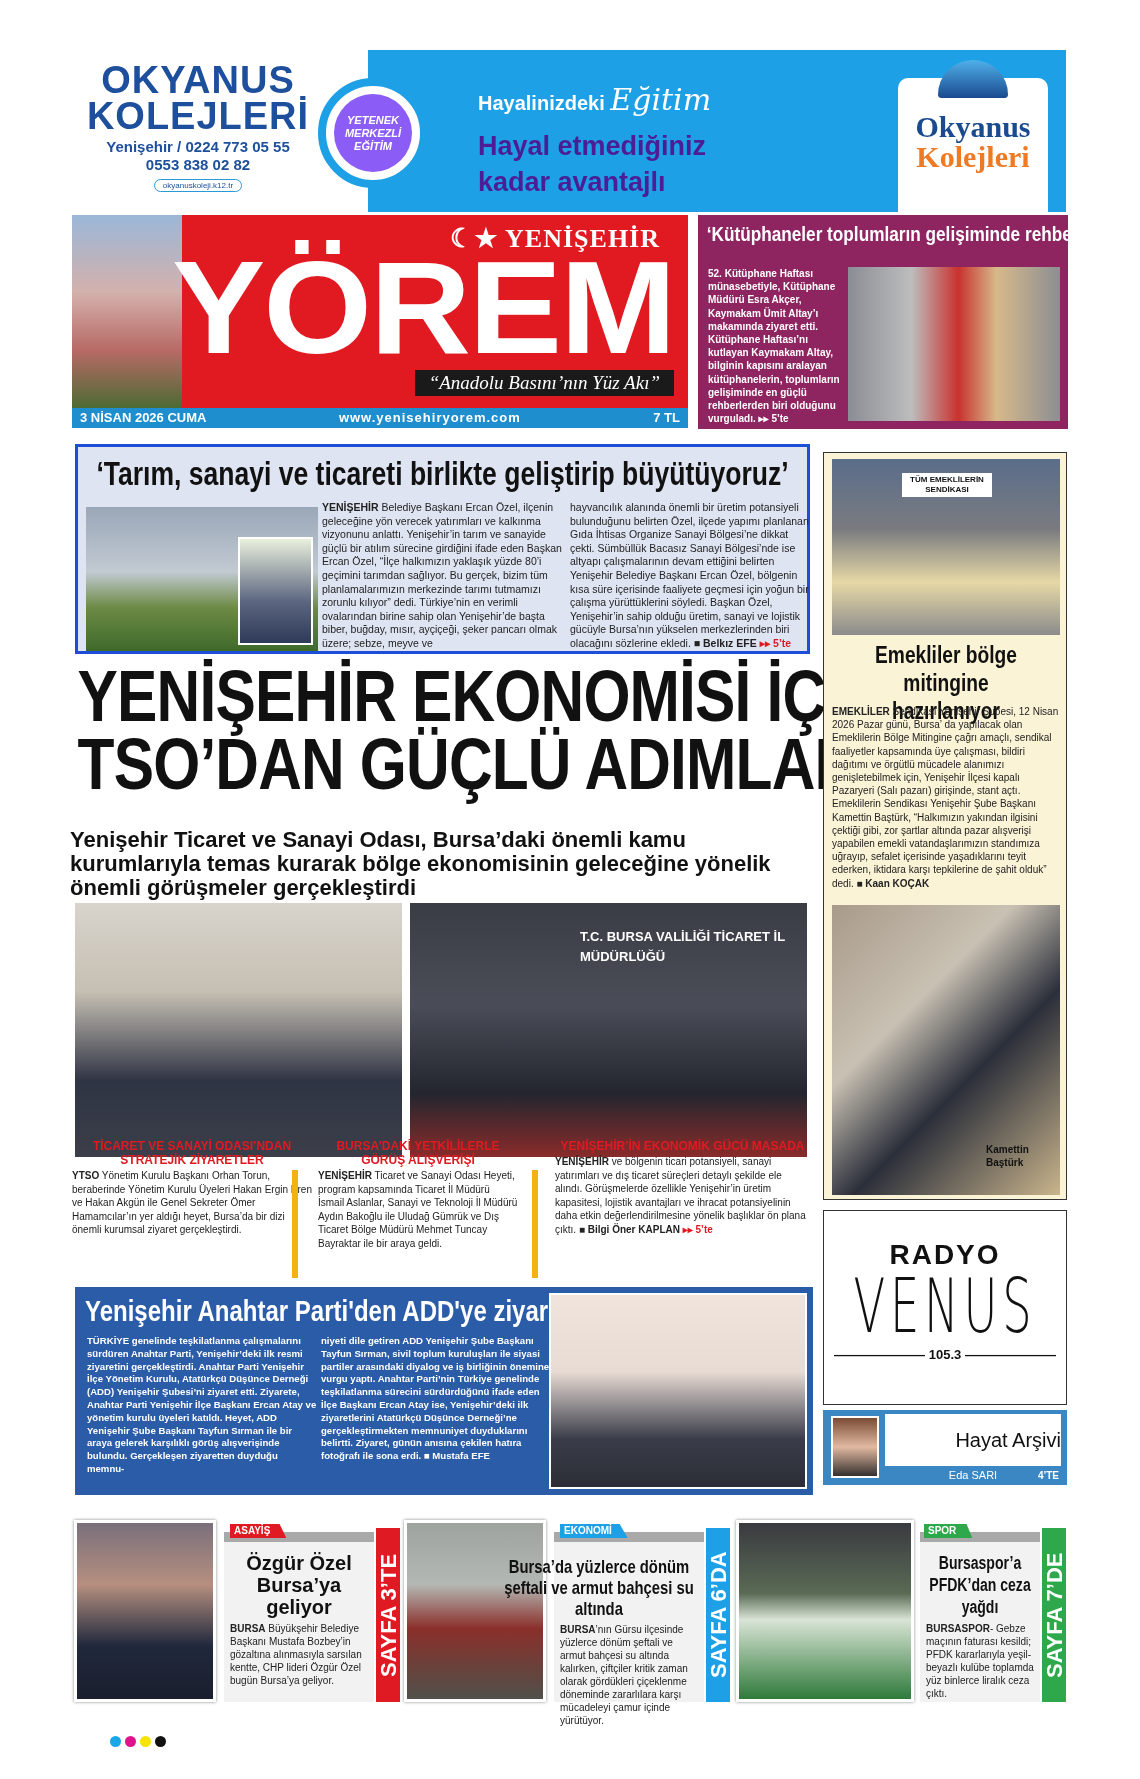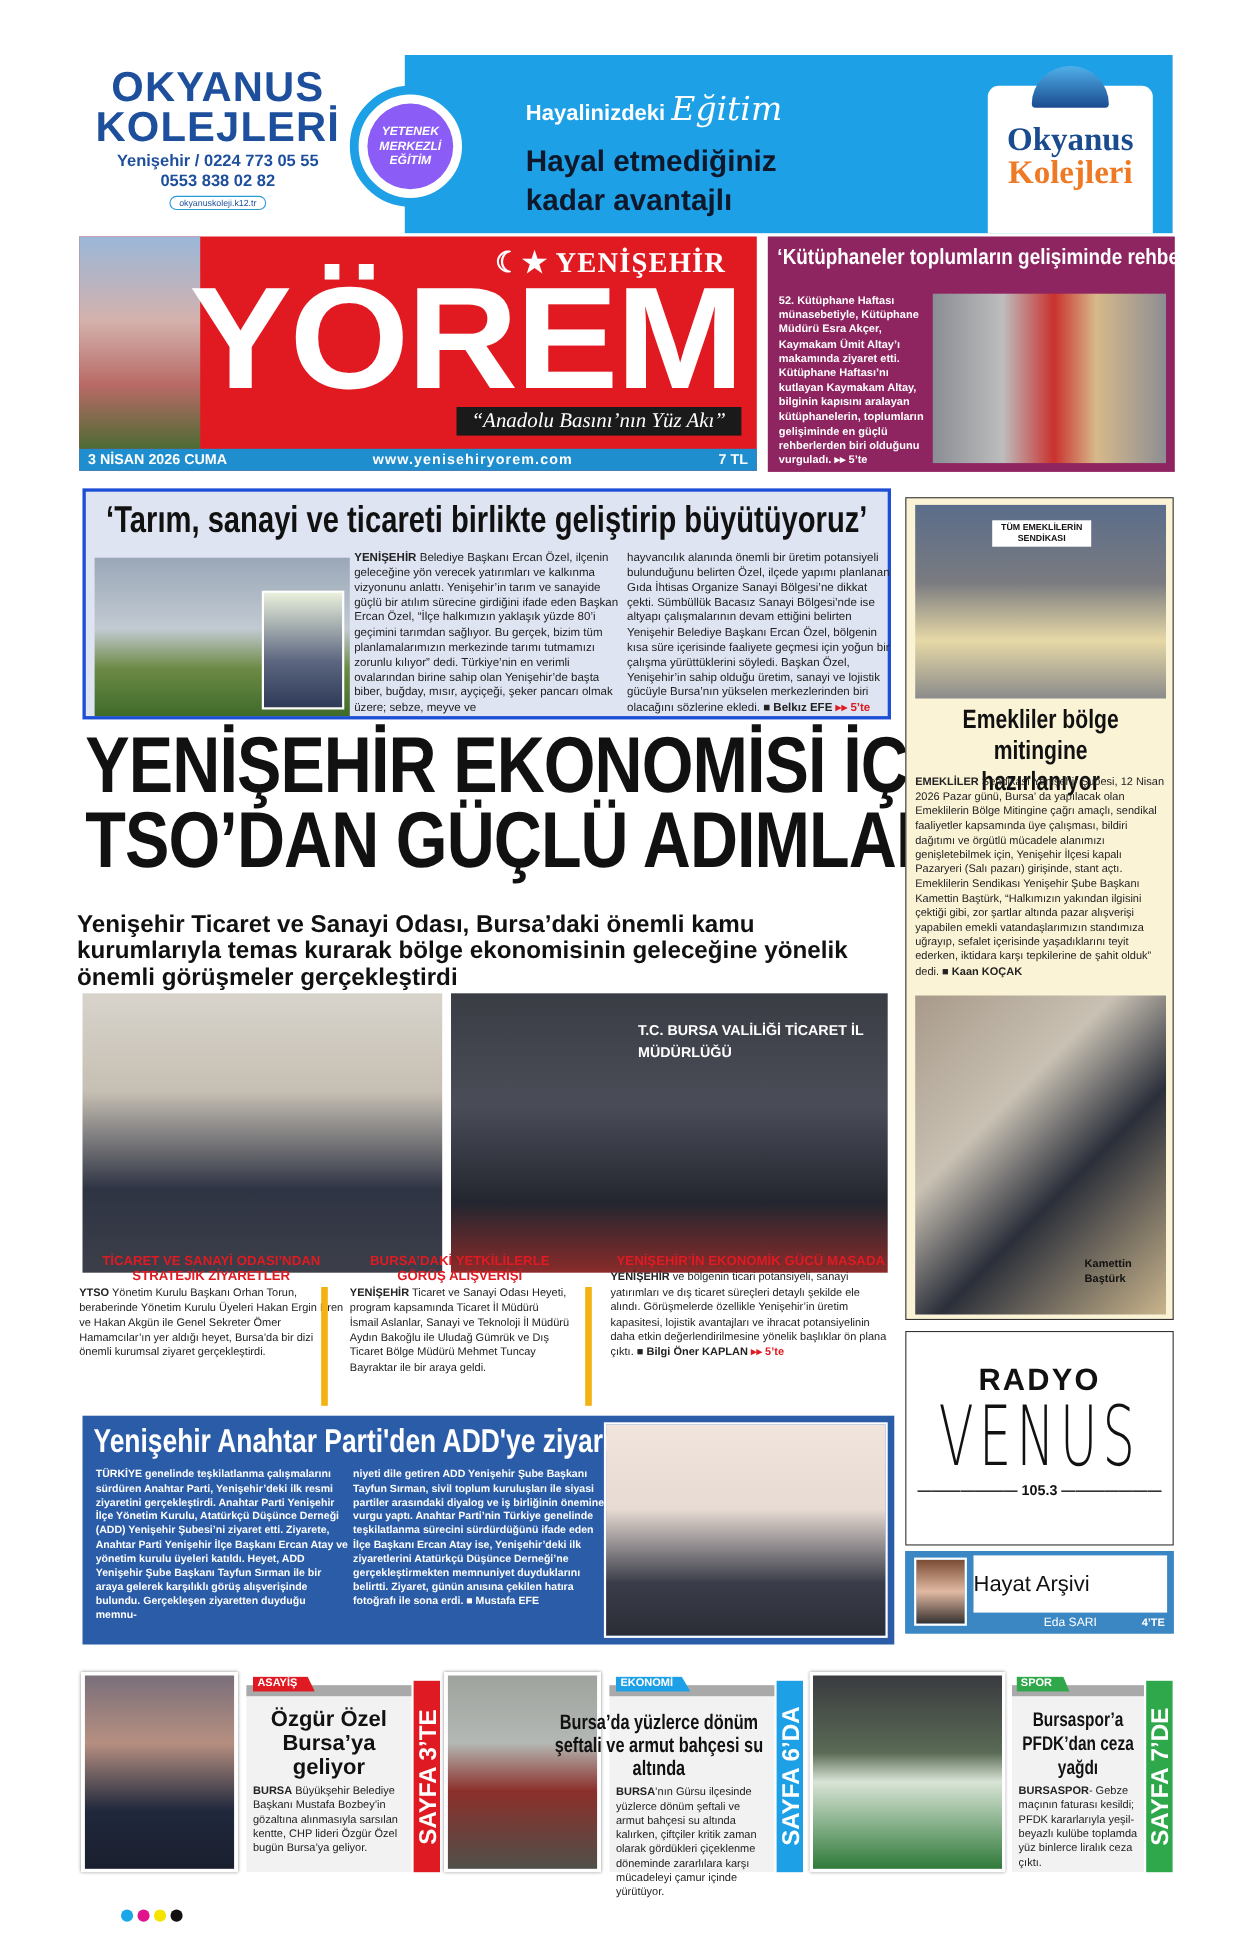--- a/index.html
+++ b/index.html
@@ -10,21 +10,21 @@
 #ad{left:68px;top:50px;width:998px;height:162px;background:#fff}
 #ad .left{position:absolute;left:0;top:0;width:260px;height:162px;text-align:center}
 #ad .brand1{font:900 38px/36px "Liberation Sans",sans-serif;color:#1d4f9c;letter-spacing:1px;margin-top:12px}
 #ad .phone{font:700 15px/18px "Liberation Sans",sans-serif;color:#1d4f9c;margin-top:4px}
 #ad .url{display:inline-block;border:1.5px solid #2a9ad6;border-radius:10px;padding:1px 8px;font-size:8px;color:#1d4f9c;margin-top:4px}
 #ad .blue{position:absolute;left:300px;top:0;width:698px;height:162px;background:#1ea0e6}
 #ad .badge{position:absolute;left:250px;top:28px;width:110px;height:110px;border-radius:50%;background:#fff;border:8px solid #1ea0e6}
 #ad .badge .inner{position:absolute;left:8px;top:8px;width:78px;height:78px;border-radius:50%;background:#8b5cf6;color:#fff;font:italic 900 11px/13px "Liberation Sans",sans-serif;display:flex;align-items:center;justify-content:center;text-align:center}
 #ad .l1{position:absolute;left:110px;top:32px;color:#fff;font:700 20px "Liberation Sans",sans-serif}
 #ad .l1 .script{font:italic 30px "DejaVu Serif",serif}
-#ad .l2{position:absolute;left:110px;top:78px;color:#0f172a;font:700 27px/36px "Liberation Sans",sans-serif}
+#ad .l2{position:absolute;left:110px;top:78px;color:#4c1d95;font:700 27px/36px "Liberation Sans",sans-serif}
 #ad .logo2{position:absolute;left:530px;top:28px;width:150px;height:134px;background:#fff;border-radius:10px 10px 0 0;text-align:center}
 #ad .shell{width:70px;height:38px;margin:-18px auto 0;border-radius:40px 40px 4px 4px;background:linear-gradient(#4fb0ea,#1b4b8f)}
 #ad .ok{font:700 30px/30px "Liberation Serif",serif;color:#1b4b8f;margin-top:14px}
 #ad .kol{font:700 30px/30px "Liberation Serif",serif;color:#ef7a25}
 
 #mast{left:72px;top:215px;width:616px;height:213px;background:#e11a22}
 #mast .tower{position:absolute;left:0;top:0;width:110px;height:193px;background:linear-gradient(180deg,#9ab7d8 0%,#d4b1ac 40%,#b86a66 70%,#4d6b33 100%)}
 #mast .sub{position:absolute;right:28px;top:8px;color:#fff;font:900 26px "Liberation Serif",serif;letter-spacing:1px}
 #mast .big{position:absolute;left:100px;top:18px;color:#fff;font:900 132px/150px "Liberation Sans",sans-serif;letter-spacing:-2px;transform:scaleX(1.06);transform-origin:left}
 #mast .slogan{position:absolute;right:14px;top:155px;background:#1a1a1a;color:#fff;font:italic 19px/26px "Liberation Serif",serif;padding:0 14px}
@@ -58,21 +58,21 @@
 #emek .img2{left:8px;top:452px;width:228px;height:290px;background:linear-gradient(135deg,#a89a8a 0%,#c9c1b3 35%,#2b2f3a 60%,#c9b48c 100%)}
 #emek .cap{position:absolute;left:162px;top:690px;font:700 10px/13px "Liberation Sans",sans-serif;color:#111}
 
 #radio{left:823px;top:1210px;width:244px;height:195px;border:1px solid #333;background:#fff;text-align:center}
 #radio .r1{font:900 28px "Liberation Sans",sans-serif;margin-top:28px;letter-spacing:2px;position:relative}
 #radio .r2{font:200 58px/58px "DejaVu Sans",sans-serif;letter-spacing:6px;transform:scaleY(1.3) scaleX(.8);margin-top:6px}
 #radio .r3{font:700 13px "Liberation Sans",sans-serif;margin-top:12px}
 
 #hayat{left:823px;top:1410px;width:244px;height:75px;background:#3b87c4;border:2px solid #3b87c4}
 #hayat .face{position:absolute;left:6px;top:4px;width:48px;height:62px;background:linear-gradient(180deg,#7a4b35,#e1b9a2 50%,#35302e);border:2px solid #fff}
-#hayat .title{position:absolute;left:60px;top:2px;width:176px;height:52px;background:#fff;font:20px/52px "Liberation Sans",sans-serif;text-align:left}
+#hayat .title{position:absolute;left:60px;top:2px;width:176px;height:52px;background:#fff;font:20px/52px "Liberation Sans",sans-serif;text-align:right}
 #hayat .auth{position:absolute;left:60px;top:55px;width:176px;color:#fff;font:11px/16px "Liberation Sans",sans-serif;text-align:center}
 #hayat .pg{position:absolute;right:6px;top:56px;color:#fff;font:700 10px/16px "Liberation Sans",sans-serif}
 
 #anah{left:75px;top:1287px;width:738px;height:208px;background:#2a5ca8}
 #anah h2{position:absolute;left:10px;top:4px;width:460px;color:#fff;font:700 30px/40px "Liberation Sans",sans-serif;transform:scaleX(.8);transform-origin:left;white-space:nowrap}
 #anah .col{position:absolute;top:48px;width:230px;color:#fff;font:700 9.6px/12.8px "Liberation Sans",sans-serif}
 #anah .img{left:474px;top:6px;width:258px;height:196px;background:linear-gradient(180deg,#f1e4dd 0%,#e8dbd3 40%,#3a3d49 75%,#2b2d36 100%);border:2px solid #fff}
 
 .teaser{position:absolute;top:1512px;height:190px}
 .teaser .pic{position:absolute;top:8px;width:142px;height:182px;border:3px solid #fff;box-shadow:0 0 3px #888}

